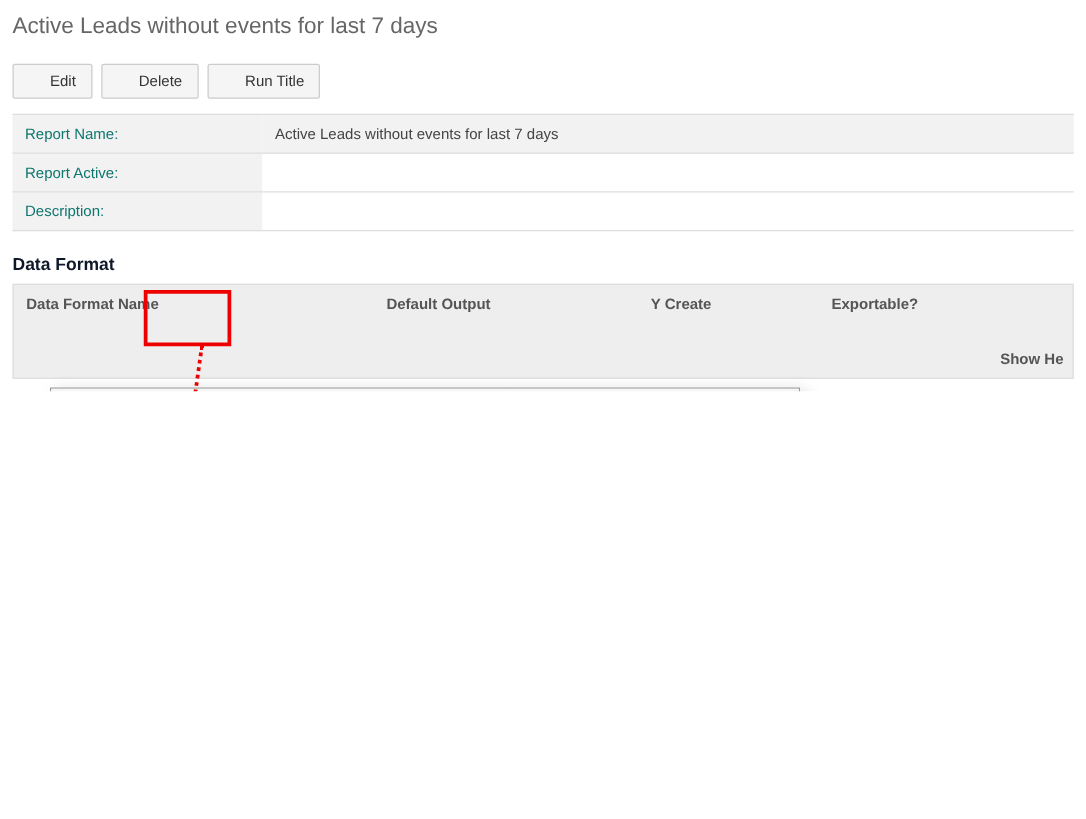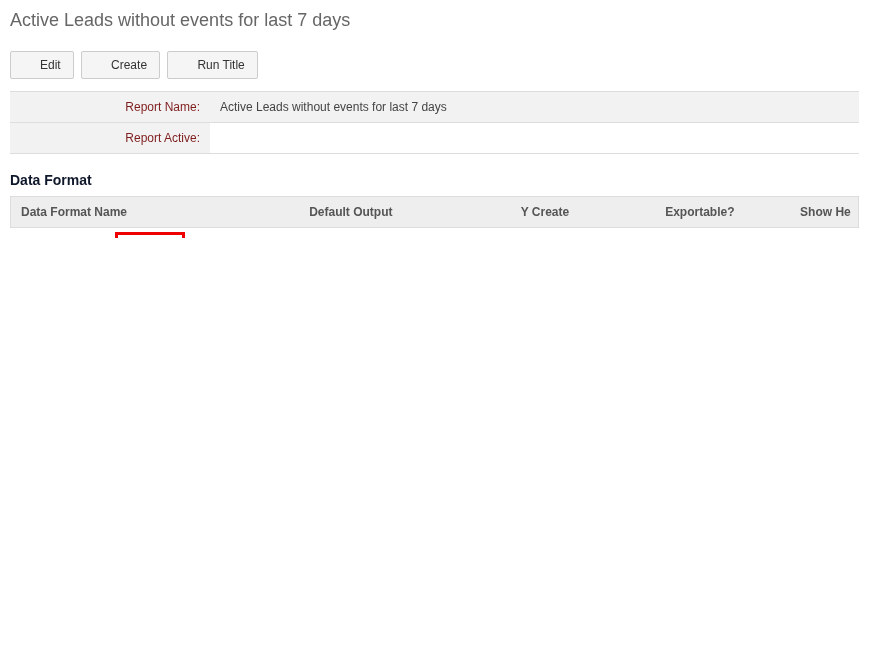--- a/index.html
+++ b/index.html
@@ -35,22 +35,21 @@
     border-collapse: collapse;
     border-bottom: 1px solid #ddd;
   }
   .detail-table td {
     border-top: 1px solid #ddd;
     padding: 8px 10px;
     background: #fff;
   }
   .detail-table td.label-cell {
     width: 200px;
-    text-align: right;
-    color: #7f1d1d;
+    color: #0f766e;
     background: #f2f2f2;
   }
   .detail-table tr:first-child td { background: #f2f2f2; }
   .section-title {
     font-size: 14px;
     font-weight: bold;
     color: #0f172a;
     margin: 18px 0 8px 0;
   }
   .grid-header {
@@ -58,21 +57,21 @@
     background: #eee;
     border: 1px solid #ddd;
     font-weight: bold;
     color: #555;
   }
   .grid-header > div { padding: 8px 10px; }
   .col-dfname { width: 300px; }
   .col-defout { width: 220px; }
   .col-yorder { width: 150px; }
   .col-export { width: 140px; }
-  .col-showhe { width: 70px; white-space: nowrap; overflow: hidden; }
+  .col-showhe { width: 70px; white-space: nowrap; overflow: hidden; margin-top: 44px; }
 
   
   .popup-window {
     position: absolute;
     left: 30px;
     top: 300px;
     width: 600px;
     border: 1px solid #999;
     box-shadow: 5px 5px 14px rgba(0,0,0,0.25);
     background: #fff;
@@ -150,34 +149,38 @@
   .page-wrap { position: relative; }
 </style>
 </head>
 <body>
 <div class="page-wrap">
 
 <h1 class="page-title">Active Leads without events for last 7 days</h1>
 
 <div class="toolbar">
   <button class="btn">Edit</button>
-  <button class="btn">Create</button>
+  <button class="btn">Delete</button>
   <button class="btn">Run Title</button>
 </div>
 
 <table class="detail-table">
   <tbody>
         <tr>
     <td class="label-cell">Report Name:</td>
     <td>Active Leads without events for last 7 days</td>
   </tr>
   <tr>
     <td class="label-cell">Report Active:</td>
     <td></td>
   </tr>
+  <tr>
+    <td class="label-cell">Description:</td>
+    <td></td>
+  </tr>
 </tbody>
     </table>
 
 <div class="section-title">Data Format</div>
 
 
 <div class="grid-header">
   <div class="col-dfname">Data Format Name</div>
   <div class="col-defout">Default Output</div>
   <div class="col-yorder">Y Create</div>

